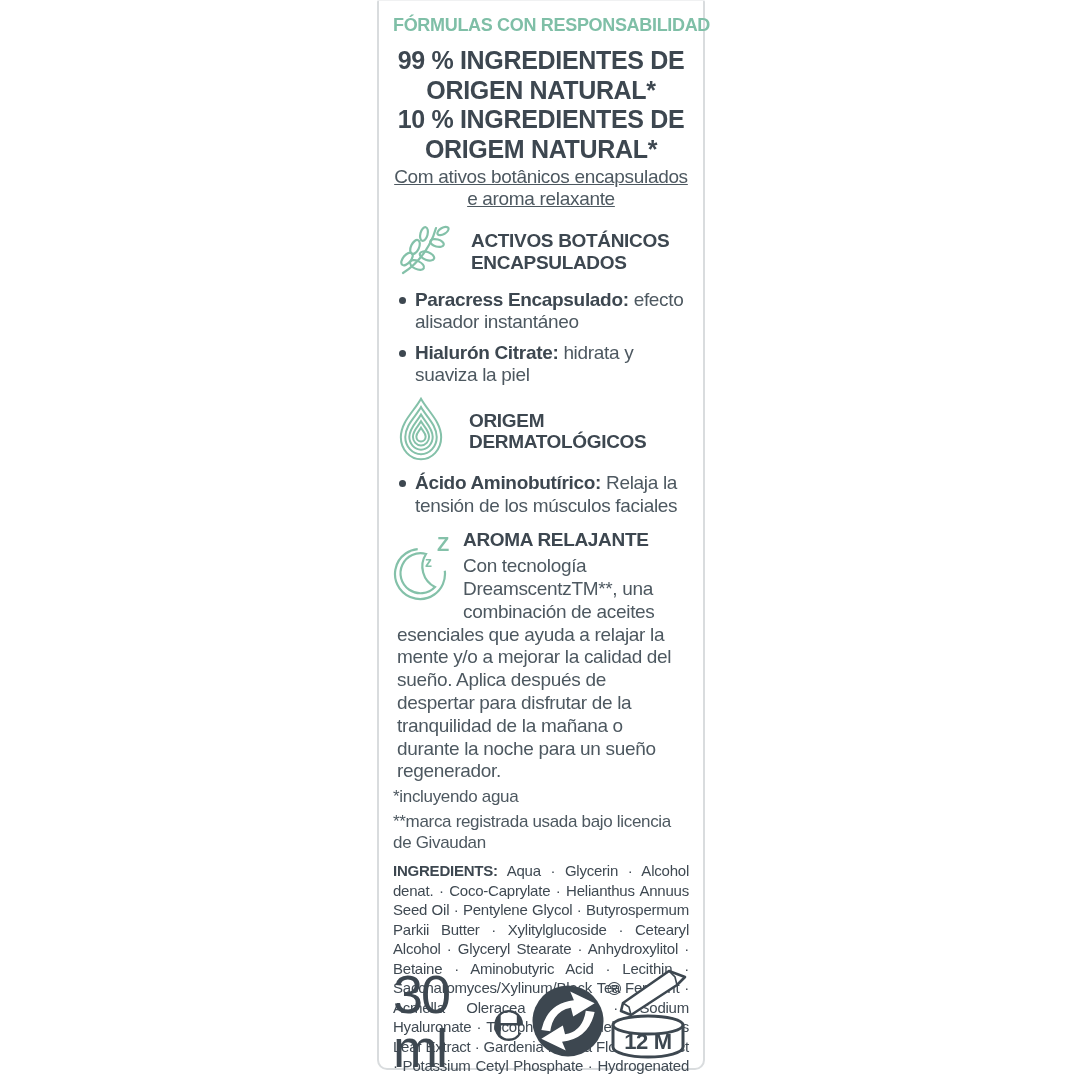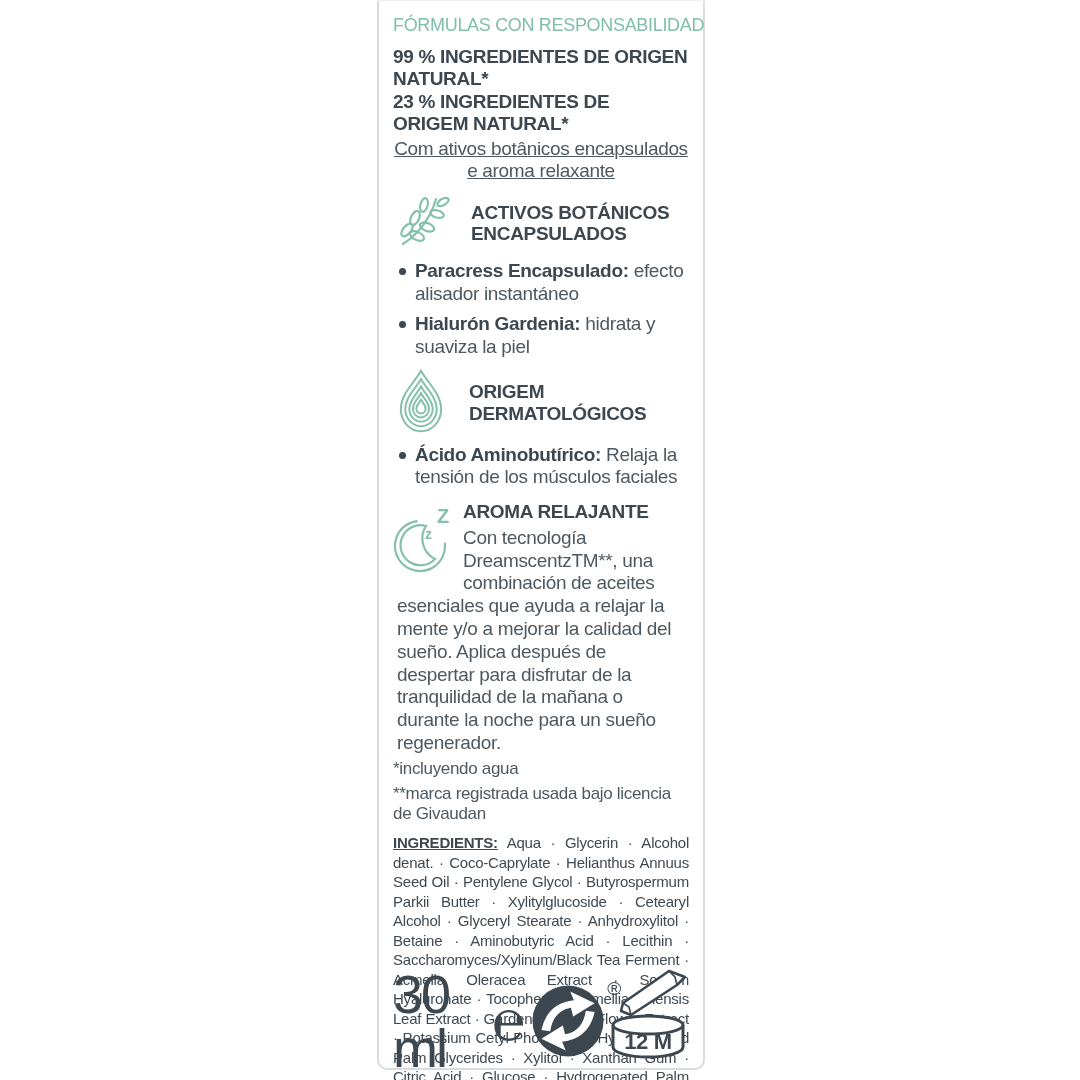--- a/index.html
+++ b/index.html
@@ -19,30 +19,30 @@
     border-left:2px solid #d9dcde;
     border-right:2px solid #d9dcde;
     border-bottom:2px solid #d9dcde;
     border-top:1px solid #f0f1f2;
     border-radius:2px 2px 10px 10px;
     padding:14px 14px 10px 14px;
     letter-spacing:-0.02em;
   }
   .panel-header{
     text-align:right;
-    font-weight:400;
+    font-weight:700;
     font-size:18px;
     color:#7fbfa7;
     margin-bottom:10px;
     white-space:nowrap;
   }
   .claim-bold{
-    text-align:left;
+    text-align:center;
     font-weight:700;
-    font-size:19px;
+    font-size:25px;
     line-height:1.18;
     color:#3d4750;
   }
   .claim-sub{
     text-align:center;
     font-weight:400;
     font-size:19px;
     line-height:1.18;
     color:#4d5860;
     margin-top:2px;
@@ -106,21 +106,21 @@
     clear:both;
   }
   .ingredients{
     margin:8px 0 0 0;
     font-size:15px;
     line-height:1.3;
     letter-spacing:-0.015em;
     text-align:justify;
     color:#3f4952;
   }
-  .ingredients b{font-weight:700;color:#3d4750;text-decoration:underline;}
+  .ingredients b{font-weight:700;color:#3d4750;}
   .footer{
     position:absolute;
     left:14px; right:12px; bottom:8px;
     height:78px;
     display:flex;
     align-items:center;
   }
   .volume{
     font-size:54px;
     font-weight:400;
@@ -157,21 +157,21 @@
   }
 </style>
 </head>
 <body>
 
 <div class="panel">
 
   <div class="panel-header">FÓRMULAS CON RESPONSABILIDAD</div>
 
   <div class="claim-bold">99 % INGREDIENTES DE ORIGEN NATURAL*</div>
-  <div class="claim-bold">23 % INGREDIENTES DE ORIGEM NATURAL*</div>
+  <div class="claim-bold">10 % INGREDIENTES DE ORIGEM NATURAL*</div>
   <div class="claim-sub">Com ativos botânicos encapsulados e aroma relaxante</div>
 
   <div class="section">
     <div class="section-head">
       <span class="icon">
         <svg width="58" height="58" viewBox="0 0 58 58" fill="none" stroke="#84c1a9" stroke-width="2.2" stroke-linecap="round">
           <path d="M10 52 Q26 42 36 24 Q41 15 43 7"></path>
           <ellipse cx="14" cy="38" rx="4" ry="7.5" transform="rotate(40 14 38)"></ellipse>
           <ellipse cx="24" cy="44" rx="4" ry="7.5" transform="rotate(115 24 44)"></ellipse>
           <ellipse cx="22" cy="26" rx="4" ry="7.5" transform="rotate(25 22 26)"></ellipse>
@@ -184,21 +184,21 @@
       <h3>ACTIVOS BOTÁNICOS ENCAPSULADOS</h3>
     </div>
     <ul class="bullets">
       <li>
         <span class="dot"></span>
         <span><b>Paracress Encapsulado:</b>
         <span>efecto alisador instantáneo</span></span>
       </li>
       <li>
         <span class="dot"></span>
-        <span><b>Hialurón Gardenia:</b>
+        <span><b>Hialurón Citrate:</b>
         <span>hidrata y suaviza la piel</span></span>
       </li>
     </ul>
   </div>
 
   <div class="section">
     <div class="section-head">
       <span class="icon">
         <svg width="56" height="66" viewBox="0 0 60 72" fill="none" stroke="#84c1a9" stroke-width="2">
           <g>

